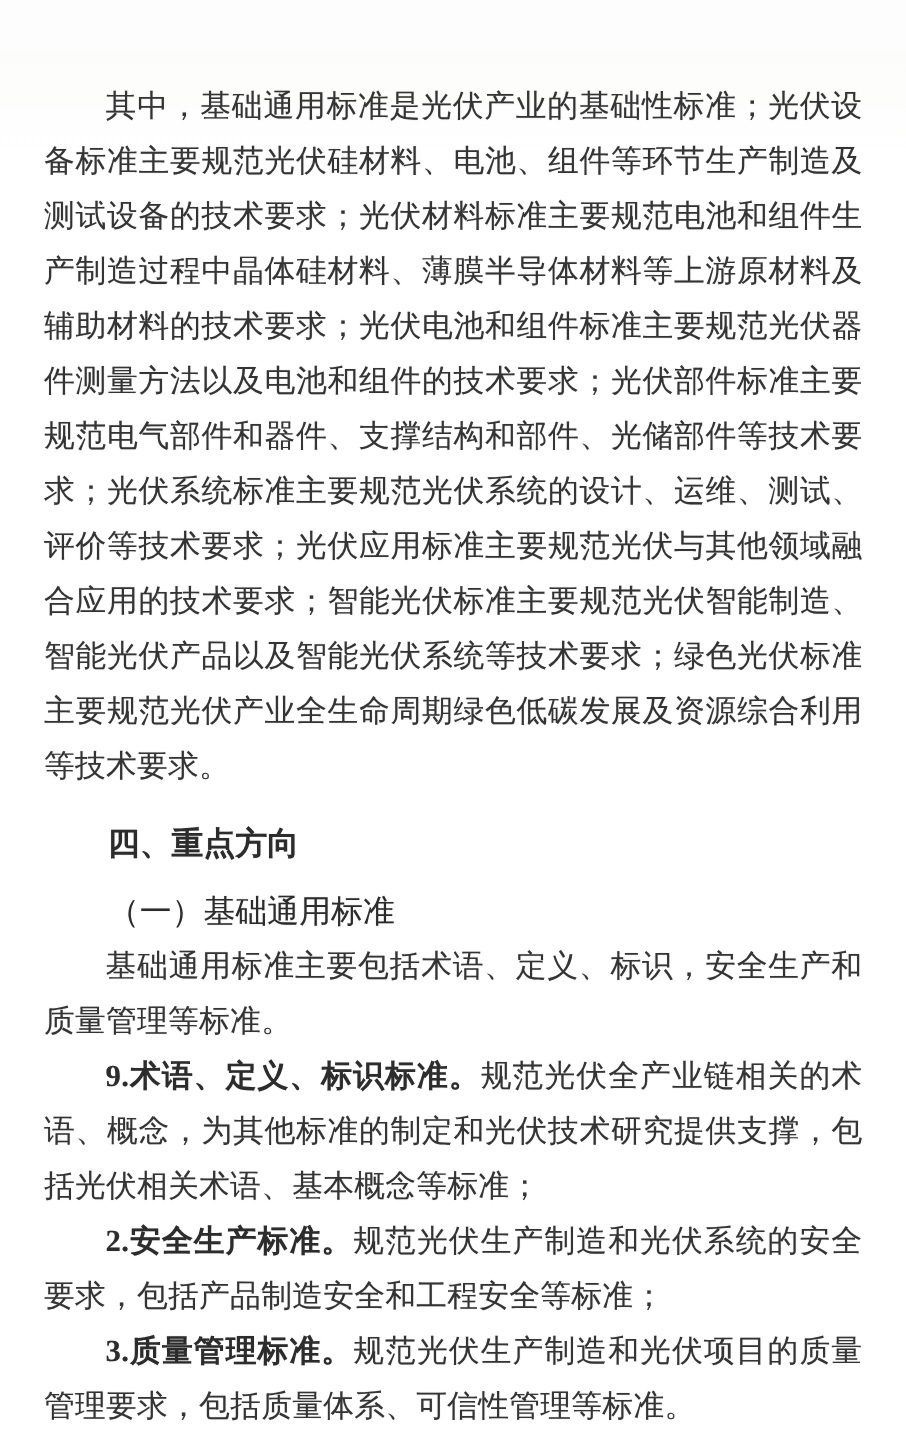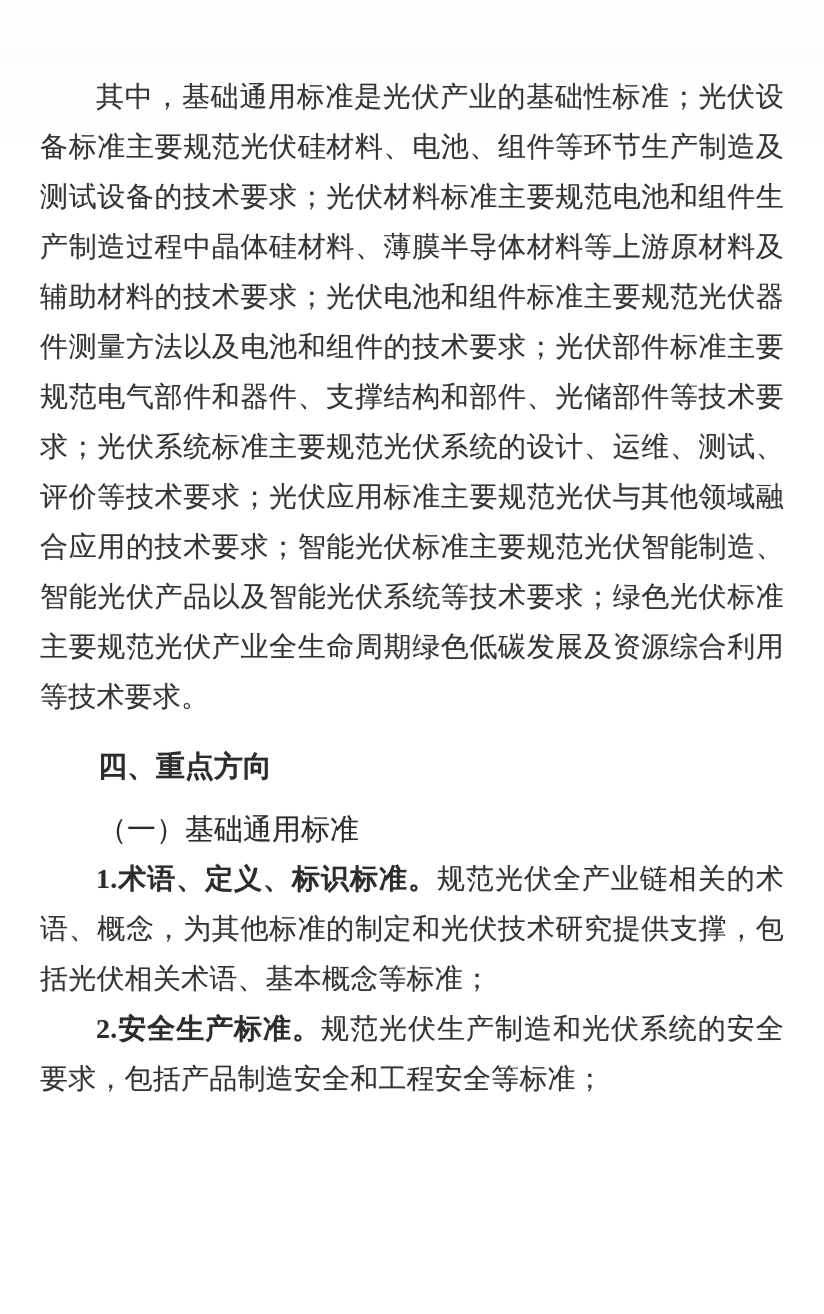--- a/index.html
+++ b/index.html
@@ -59,19 +59,21 @@
 <body>
 
 <div class="page">
 
   <p class="body-text">其中，基础通用标准是光伏产业的基础性标准；光伏设备标准主要规范光伏硅材料、电池、组件等环节生产制造及测试设备的技术要求；光伏材料标准主要规范电池和组件生产制造过程中晶体硅材料、薄膜半导体材料等上游原材料及辅助材料的技术要求；光伏电池和组件标准主要规范光伏器件测量方法以及电池和组件的技术要求；光伏部件标准主要规范电气部件和器件、支撑结构和部件、光储部件等技术要求；光伏系统标准主要规范光伏系统的设计、运维、测试、评价等技术要求；光伏应用标准主要规范光伏与其他领域融合应用的技术要求；智能光伏标准主要规范光伏智能制造、智能光伏产品以及智能光伏系统等技术要求；绿色光伏标准主要规范光伏产业全生命周期绿色低碳发展及资源综合利用等技术要求。</p>
 
   <h2 class="section-heading">四、重点方向</h2>
 
   <h3 class="subsection-heading">（一）基础通用标准</h3>
 
+  <p class="body-text">基础通用标准主要包括术语、定义、标识，安全生产和质量管理等标准。</p>
 
-  <p class="body-text"><b class="item-label">1.术语、定义、标识标准。</b><span>规范光伏全产业链相关的术语、概念，为其他标准的制定和光伏技术研究提供支撑，包括光伏相关术语、基本概念等标准；</span></p>
+  <p class="body-text"><b class="item-label">9.术语、定义、标识标准。</b><span>规范光伏全产业链相关的术语、概念，为其他标准的制定和光伏技术研究提供支撑，包括光伏相关术语、基本概念等标准；</span></p>
 
   <p class="body-text"><b class="item-label">2.安全生产标准。</b><span>规范光伏生产制造和光伏系统的安全要求，包括产品制造安全和工程安全等标准；</span></p>
 
+  <p class="body-text"><b class="item-label">3.质量管理标准。</b><span>规范光伏生产制造和光伏项目的质量管理要求，包括质量体系、可信性管理等标准。</span></p>
 
 </div>
 
 </body></html>

